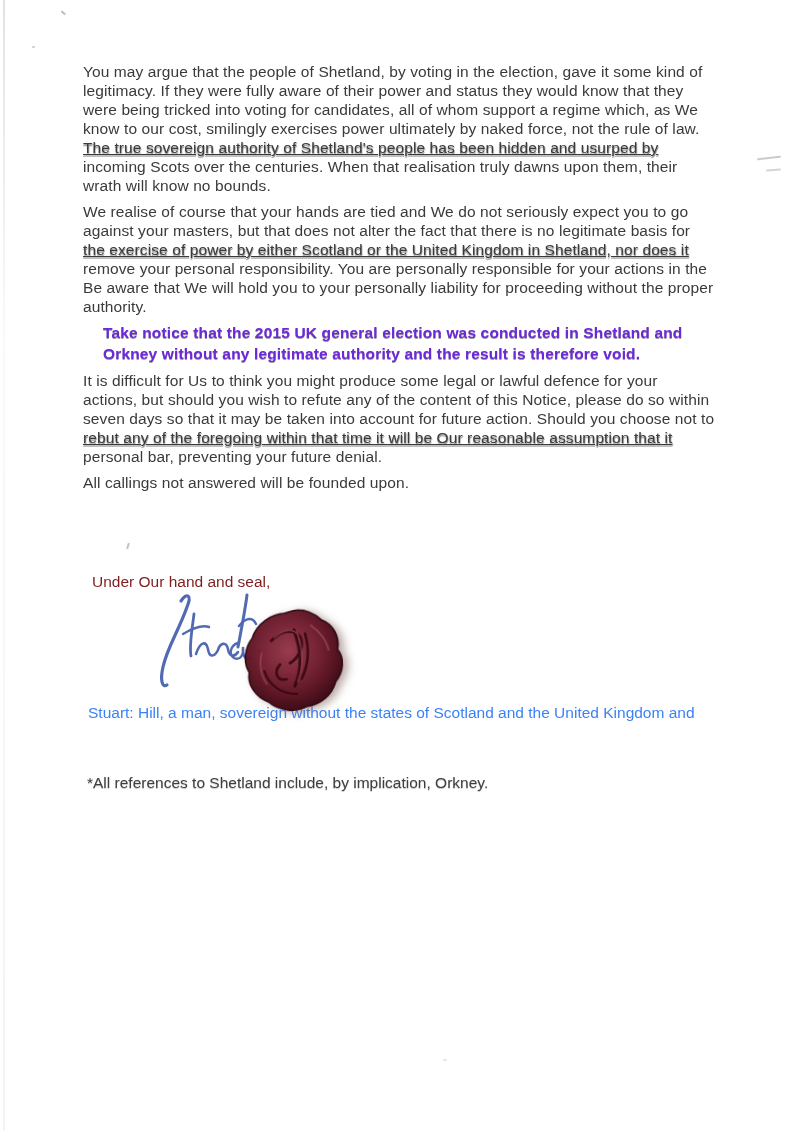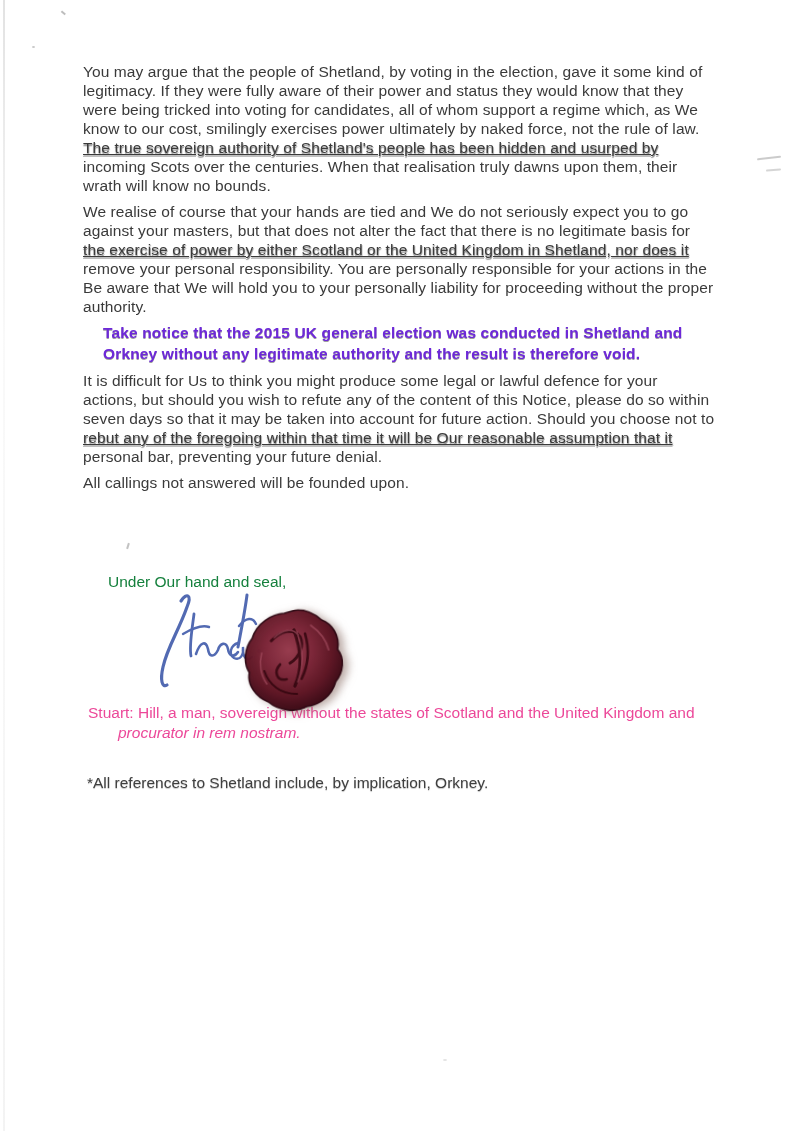--- a/index.html
+++ b/index.html
@@ -40,34 +40,34 @@
   
   .ghost {
     filter: blur(0.4px);
     text-shadow: 0 1.7px 0.9px rgba(85,85,85,0.55), 1px 0.8px 0.4px rgba(110,110,110,0.35);
     text-decoration: underline;
   }
   .ghost-light {
     text-shadow: 0 1.3px 0.8px rgba(110,110,110,0.40);
   }
   .closing-line {
-    position: absolute; left: 108px; top: 572px;
-    font-size: 15.5px; color: #15803d; height: 19px; line-height: 19px; white-space: nowrap;
+    position: absolute; left: 92px; top: 572px;
+    font-size: 15.5px; color: #7f1d1d; height: 19px; line-height: 19px; white-space: nowrap;
   }
   .signature-svg {
     position: absolute; left: 148px; top: 588px; z-index: 2;
   }
   .seal-svg {
     position: absolute; left: 242px; top: 608px; z-index: 3;
     filter: drop-shadow(5px 2px 4px rgba(125,95,85,0.55));
     transform: rotate(-2deg);
   }
   .signatory {
     position: absolute; left: 88px; top: 703px; z-index: 1;
-    font-size: 15.5px; color: #ec4899;
+    font-size: 15.5px; color: #3b82f6;
   }
   .signatory .line { height: 20px; line-height: 20px; }
   .signatory .latin {
     font-style: italic; margin-left: 30px;
   }
   .footnote {
     position: absolute; left: 87px; top: 774px;
     font-size: 15.5px; color: #3f3f3f;
     white-space: nowrap;
   }
@@ -163,21 +163,20 @@
     <g fill="none" stroke="#b0566a" stroke-linecap="round" opacity="0.55">
       <path d="M 33,29 C 42,21 52,20 57,27" stroke-width="1.6"></path>
       <path d="M 56,24 C 61,40 62,58 55,74" stroke-width="1.4"></path>
       <path d="M 20,44 C 17,54 18,66 24,75" stroke-width="1.6"></path>
       <path d="M 70,18 C 78,24 85,33 87,43" stroke-width="1.8"></path>
     </g>
   </svg>
 
   <div class="signatory">
     <div class="line">Stuart: Hill, a man, sovereign without the states of Scotland and the United Kingdom and</div>
-    <div class="line latin">procurator in rem nostram.</div>
   </div>
 
   <div class="footnote ghost-light">*All references to Shetland include, by implication, Orkney.</div>
 
   <div class="speck speck-1"></div>
   <div class="speck speck-2"></div>
   <div class="speck speck-3"></div>
   <div class="squiggle squiggle-1"></div>
   <div class="squiggle squiggle-2"></div>
   <div class="speck speck-4"></div>

